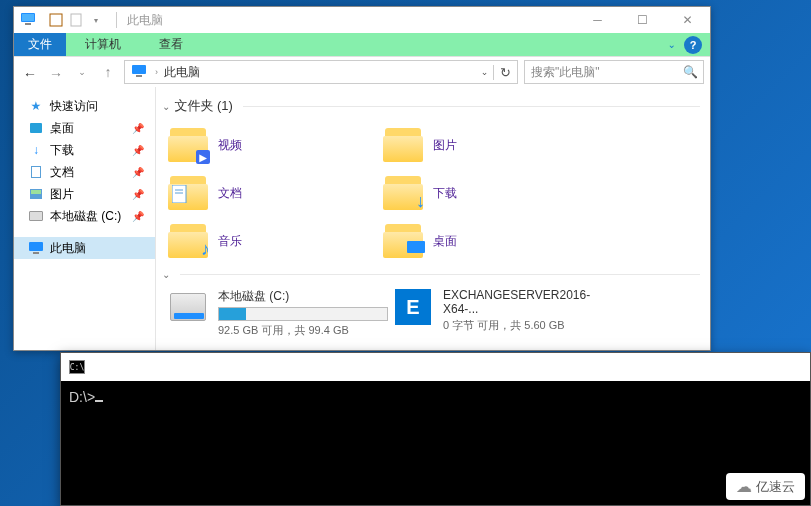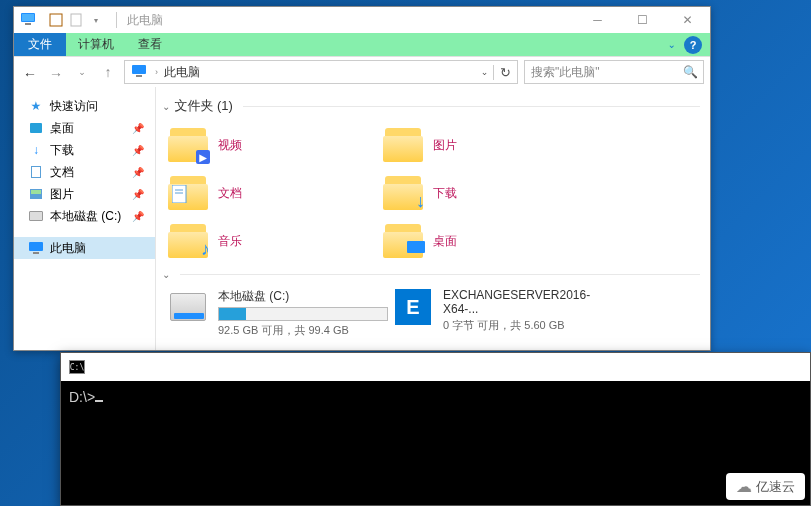--- a/index.html
+++ b/index.html
@@ -13,21 +13,21 @@
   .qat { display: flex; align-items: center; gap: 4px; padding: 0 6px; }
   .qat span { width: 16px; height: 16px; display: flex; align-items: center; justify-content: center; color: #666; }
   .titlebar .sep { width: 1px; height: 16px; background: #ccc; margin: 0 6px; }
   .titlebar .title { color: #999; flex: 1; padding-left: 4px; }
   .winctrl { display: flex; }
   .winctrl div { width: 45px; height: 26px; display: flex; align-items: center; justify-content: center; color: #888; font-size: 12px; }
   
   
   .ribbon { height: 24px; background: #86efac; display: flex; align-items: stretch; border-bottom: 1px solid #e0e0e0; }
   .ribbon .file { background: #1979ca; color: #fff; padding: 0 14px; display: flex; align-items: center; font-size: 12px; }
-  .ribbon .tab { padding: 0 12px; display: flex; align-items: center; font-size: 12px; color: #333; }
+  .ribbon .tab { padding: 0 19px; display: flex; align-items: center; font-size: 12px; color: #333; }
   .ribbon .spacer { flex: 1; }
   .ribbon .chev { padding: 0 8px; display: flex; align-items: center; color: #1979ca; font-size: 10px; }
   .ribbon .help { width: 18px; height: 18px; border-radius: 50%; background: #1979ca; color: #fff; margin: 3px 8px 0 0; display: flex; align-items: center; justify-content: center; font-size: 11px; font-weight: bold; }
   
   
   .addrrow { height: 30px; display: flex; align-items: center; padding: 2px 6px; gap: 6px; background: #fff; }
   .navbtn { width: 20px; height: 20px; display: flex; align-items: center; justify-content: center; color: #888; font-size: 14px; }
   .navbtn.active { color: #333; }
   .addrbar { flex: 1; height: 24px; border: 1px solid #ccc; display: flex; align-items: center; font-size: 12px; }
   .addrbar .pcicon { margin: 0 6px; }
@@ -60,21 +60,21 @@
   .grouphdr { display: flex; align-items: center; font-size: 13px; color: #333; margin: 4px 0 6px -4px; gap: 4px; }
   .grouphdr .chev2 { color: #777; font-size: 10px; }
   .grouphdr .line { flex: 1; height: 1px; background: #e8e8e8; margin-left: 6px; }
   .items { display: flex; flex-wrap: wrap; }
   .folderitem { width: 215px; height: 48px; display: flex; align-items: center; gap: 10px; padding: 2px; }
   .bigfolder { width: 40px; height: 34px; position: relative; }
   .bigfolder .back { position: absolute; left: 2px; top: 0; width: 36px; height: 30px; background: #ffd869; border-radius: 3px; }
   .bigfolder .front { position: absolute; left: 0; top: 8px; width: 40px; height: 26px; background: linear-gradient(#ffe9a8, #ffcf4a); border-radius: 2px; }
   .bigfolder .overlay { position: absolute; font-size: 18px; bottom: -2px; right: -2px; }
   .video-ov { background: #3c6df0; width: 14px; height: 14px; border-radius: 2px; display: flex; align-items: center; justify-content: center; color: #fff; font-size: 10px; }
-  .folderitem .label { color: #be185d; }
+  .folderitem .label { color: #4c1d95; }
   
   .driveitem { width: 225px; padding: 2px; display: flex; gap: 10px; }
   .driveicon { width: 40px; height: 38px; display: flex; align-items: center; justify-content: center; }
   .hdd { width: 36px; height: 28px; background: linear-gradient(#eee, #ccc); border: 1px solid #aaa; border-radius: 2px; position: relative; }
   .hdd::after { content: ""; position: absolute; bottom: 1px; left: 3px; width: 30px; height: 6px; background: #1f8fff; border-radius: 1px; }
   .exch { width: 36px; height: 36px; background: #0078d4; display: flex; align-items: center; justify-content: center; color: #fff; font-size: 20px; font-weight: bold; }
   .driveinfo { flex: 1; }
   .driveinfo .name { color: #333; margin-bottom: 2px; }
   .bar { width: 170px; height: 14px; border: 1px solid #bcbcbc; background: #f2f2f2; }
   .bar .fill { height: 100%; background: #26a0da; }

